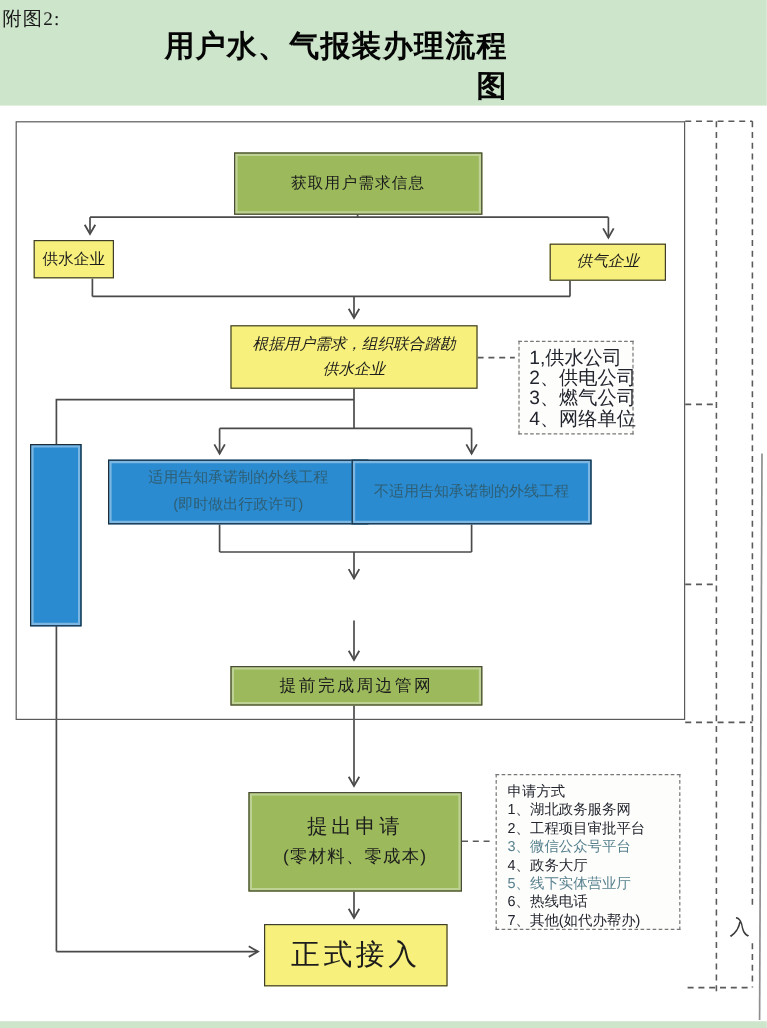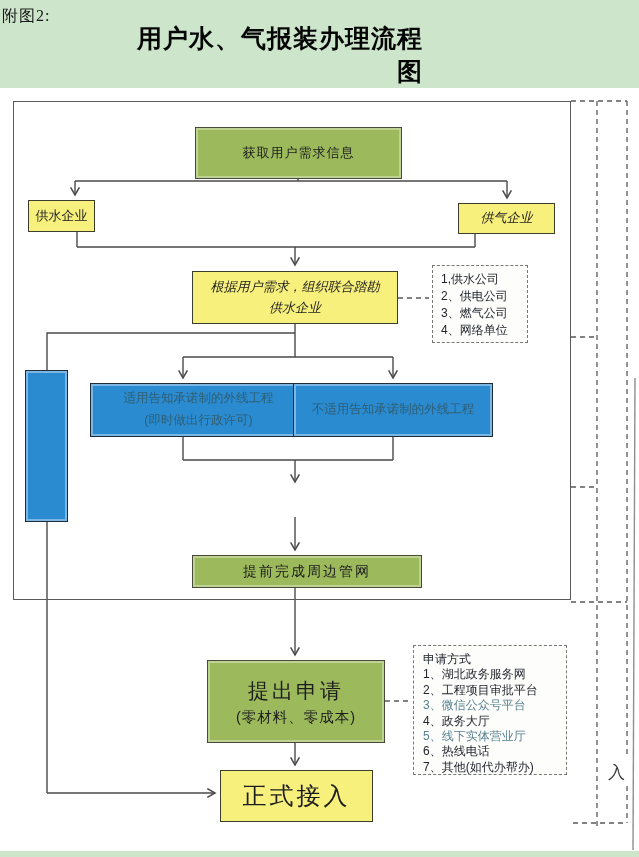--- a/index.html
+++ b/index.html
@@ -102,45 +102,45 @@
 
   <div class="node yellow" style="left:458px;top:203px;width:97px;height:31px;font-size:13px;font-style:italic;">
     <span>供气企业</span>
   </div>
 
   <div class="node yellow" style="left:192px;top:271px;width:206px;height:53px;font-size:13px;line-height:1.6;font-style:italic;">
     <span>根据用户需求，组织联合踏勘</span>
     <span>供水企业</span>
   </div>
 
-  <div class="note" style="left:432px;top:265px;width:96px;height:78px;padding:5px 0 0 8px;font-size:12px;line-height:17px;">
+  <div class="note" style="left:432px;top:284px;width:96px;height:78px;padding:5px 0 0 8px;font-size:16px;line-height:17px;">
     <div class="ln">1,供水公司</div>
     <div class="ln">2、供电公司</div>
     <div class="ln">3、燃气公司</div>
     <div class="ln">4、网络单位</div>
   </div>
 
   <div class="node blue" style="left:25px;top:370px;width:43px;height:152px;"></div>
 
   <div class="node blue" style="left:90px;top:383px;width:217px;height:54px;font-size:12.5px;line-height:1.75;">
     <span>适用告知承诺制的外线工程</span>
     <span>(即时做出行政许可)</span>
   </div>
 
   <div class="node blue" style="left:293px;top:383px;width:200px;height:54px;font-size:12.5px;line-height:1.75;">
     <span>不适用告知承诺制的外线工程</span>
   </div>
 
 
-  <div class="node green" style="left:192px;top:555px;width:230px;height:33px;font-size:14px;letter-spacing:2px;">
+  <div class="node green" style="left:192px;top:555px;width:210px;height:33px;font-size:14px;letter-spacing:2px;">
     <span>提前完成周边管网</span>
   </div>
 
   <div class="node green" style="left:207px;top:660px;width:178px;height:83px;">
-    <span style="font-size:21px;letter-spacing:3px;line-height:1.5;">提出申请</span>
+    <span style="font-size:17px;letter-spacing:3px;line-height:1.5;font-family:Liberation Mono, monospace;">提出申请</span>
     <span style="font-size:14.5px;letter-spacing:1px;">(零材料、零成本)</span>
   </div>
 
   <div class="note" style="left:413px;top:645px;width:154px;height:130px;padding:6px 0 0 9px;font-size:12px;line-height:15.4px;">
     <div class="ln">申请方式</div>
     <div class="ln">1、湖北政务服务网</div>
     <div class="ln">2、工程项目审批平台</div>
     <div class="ln fade">3、微信公众号平台</div>
     <div class="ln">4、政务大厅</div>
     <div class="ln fade">5、线下实体营业厅</div>

